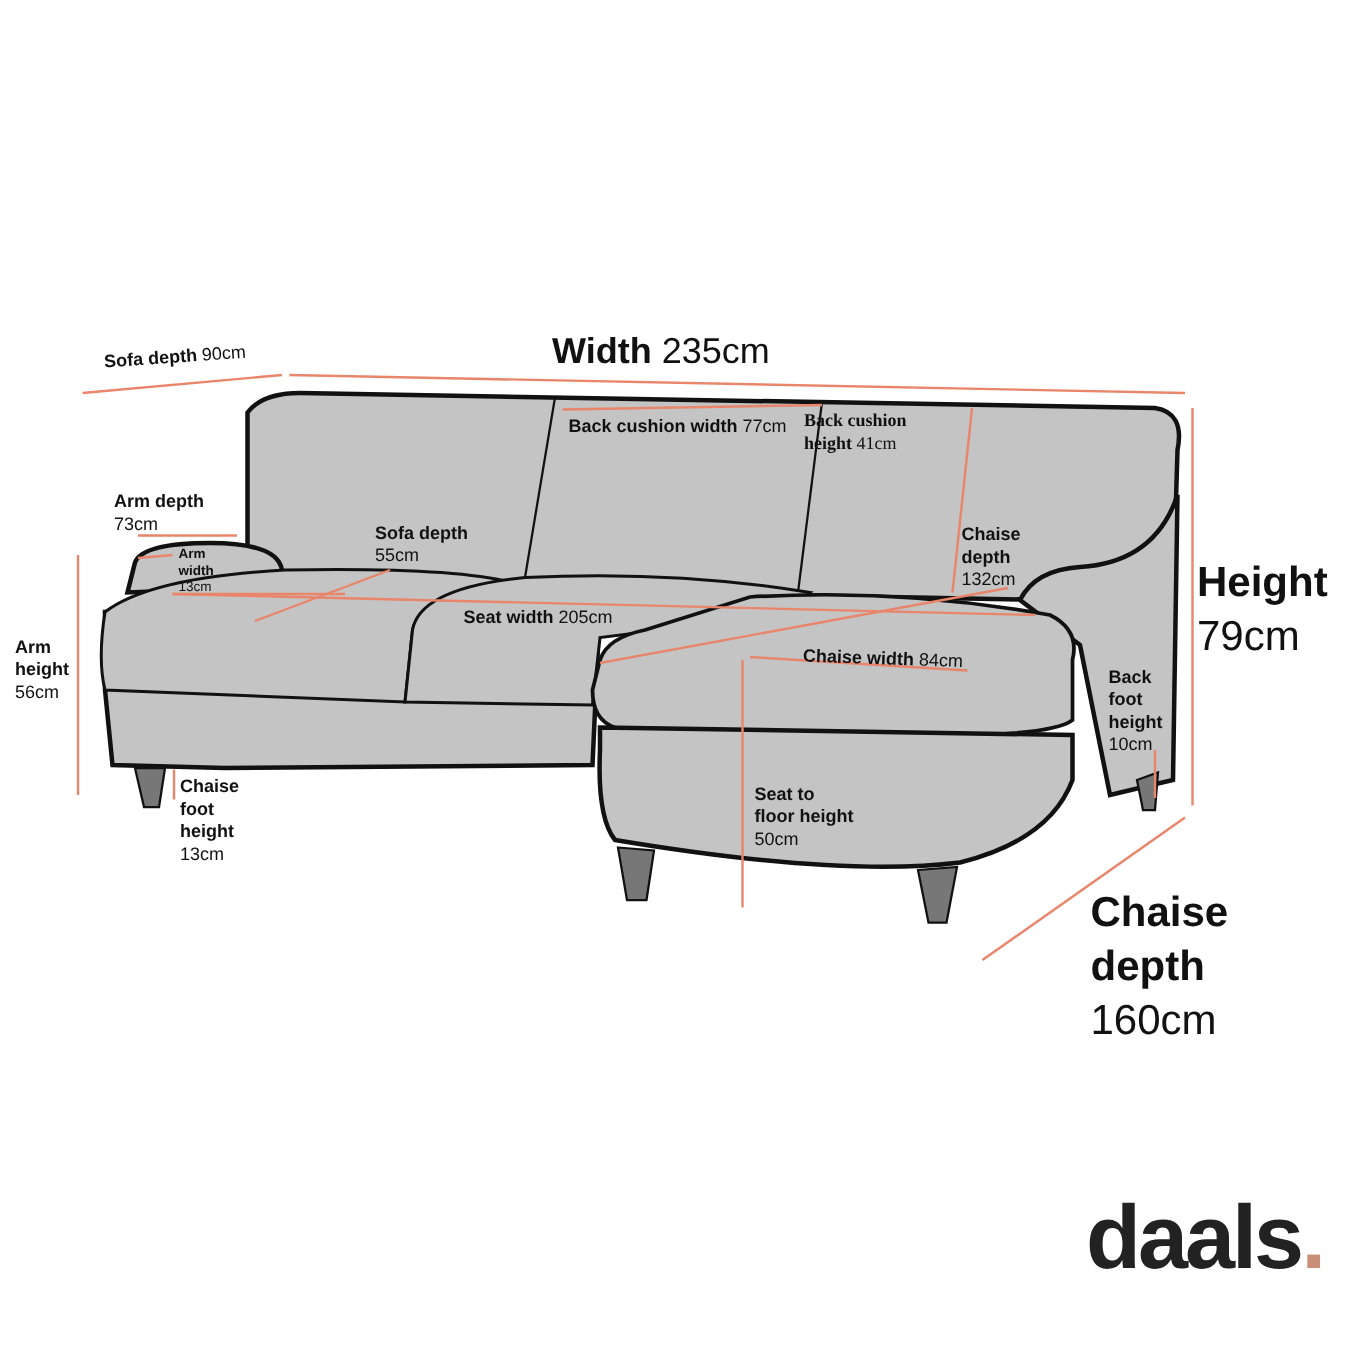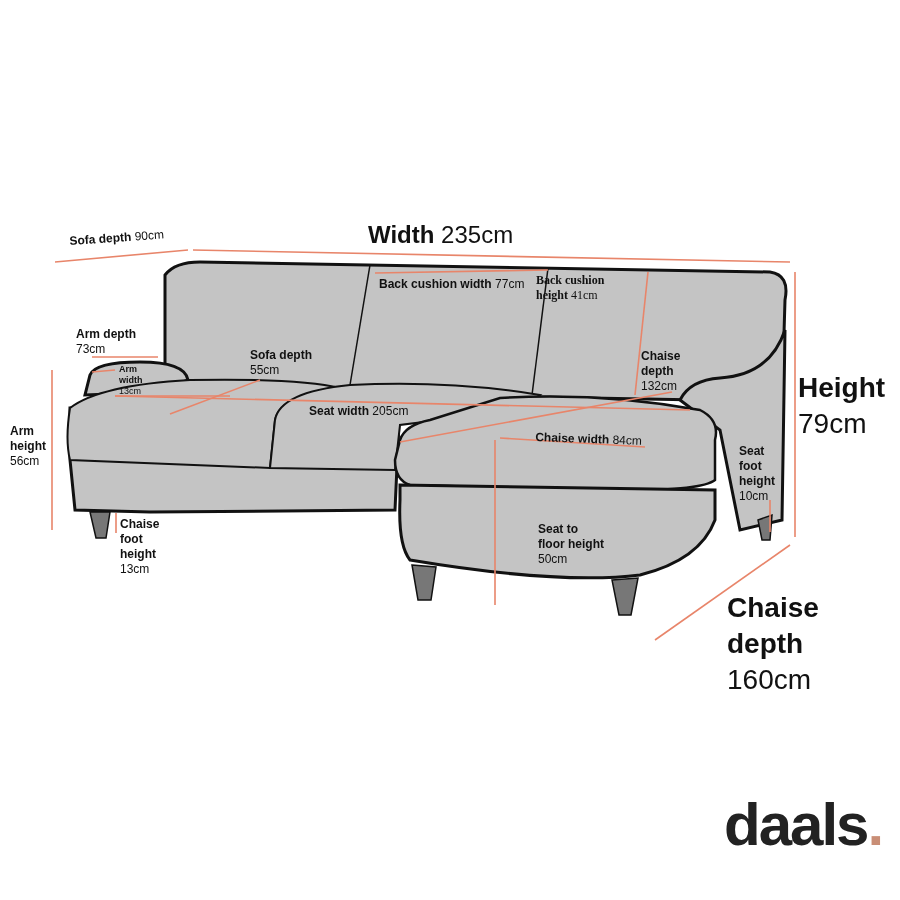--- a/index.html
+++ b/index.html
@@ -77,21 +77,21 @@
 <div class="lbl" style="left:250px;top:348px;"><b>Sofa depth</b><br><span>55cm</span></div>
 
 <div class="lbl" style="left:309px;top:404px;"><b>Seat width</b> <span>205cm</span></div>
 
 <div class="lbl" style="left:641px;top:349px;"><b>Chaise</b><br><b>depth</b><br><span>132cm</span></div>
 
 <div class="lbl rot" style="left:535px;top:430px;transform:rotate(2deg);"><b>Chaise width</b> <span>84cm</span></div>
 
 <div class="big" style="position:absolute;left:798px;top:370px;font-size:28px;line-height:36px;"><b>Height</b><br><span>79cm</span></div>
 
-<div class="lbl" style="left:739px;top:444px;"><b>Seat</b><br><b>foot</b><br><b>height</b><br><span>10cm</span></div>
+<div class="lbl" style="left:739px;top:444px;"><b>Back</b><br><b>foot</b><br><b>height</b><br><span>10cm</span></div>
 
 <div class="lbl" style="left:120px;top:517px;"><b>Chaise</b><br><b>foot</b><br><b>height</b><br><span>13cm</span></div>
 
-<div class="lbl" style="left:503px;top:522px;margin-left:35px;"><b>Seat to</b><br><b>floor height</b><br><span>50cm</span></div>
+<div class="lbl" style="left:503px;top:522px;"><b>Seat to</b><br><b>floor height</b><br><span>50cm</span></div>
 
 <div style="position:absolute;left:727px;top:590px;font-size:28px;line-height:36px;"><b>Chaise</b><br><b>depth</b><br><span>160cm</span></div>
 
 <div class="logo"><span>daals</span><span class="dot">.</span></div>
 
 </body></html>

